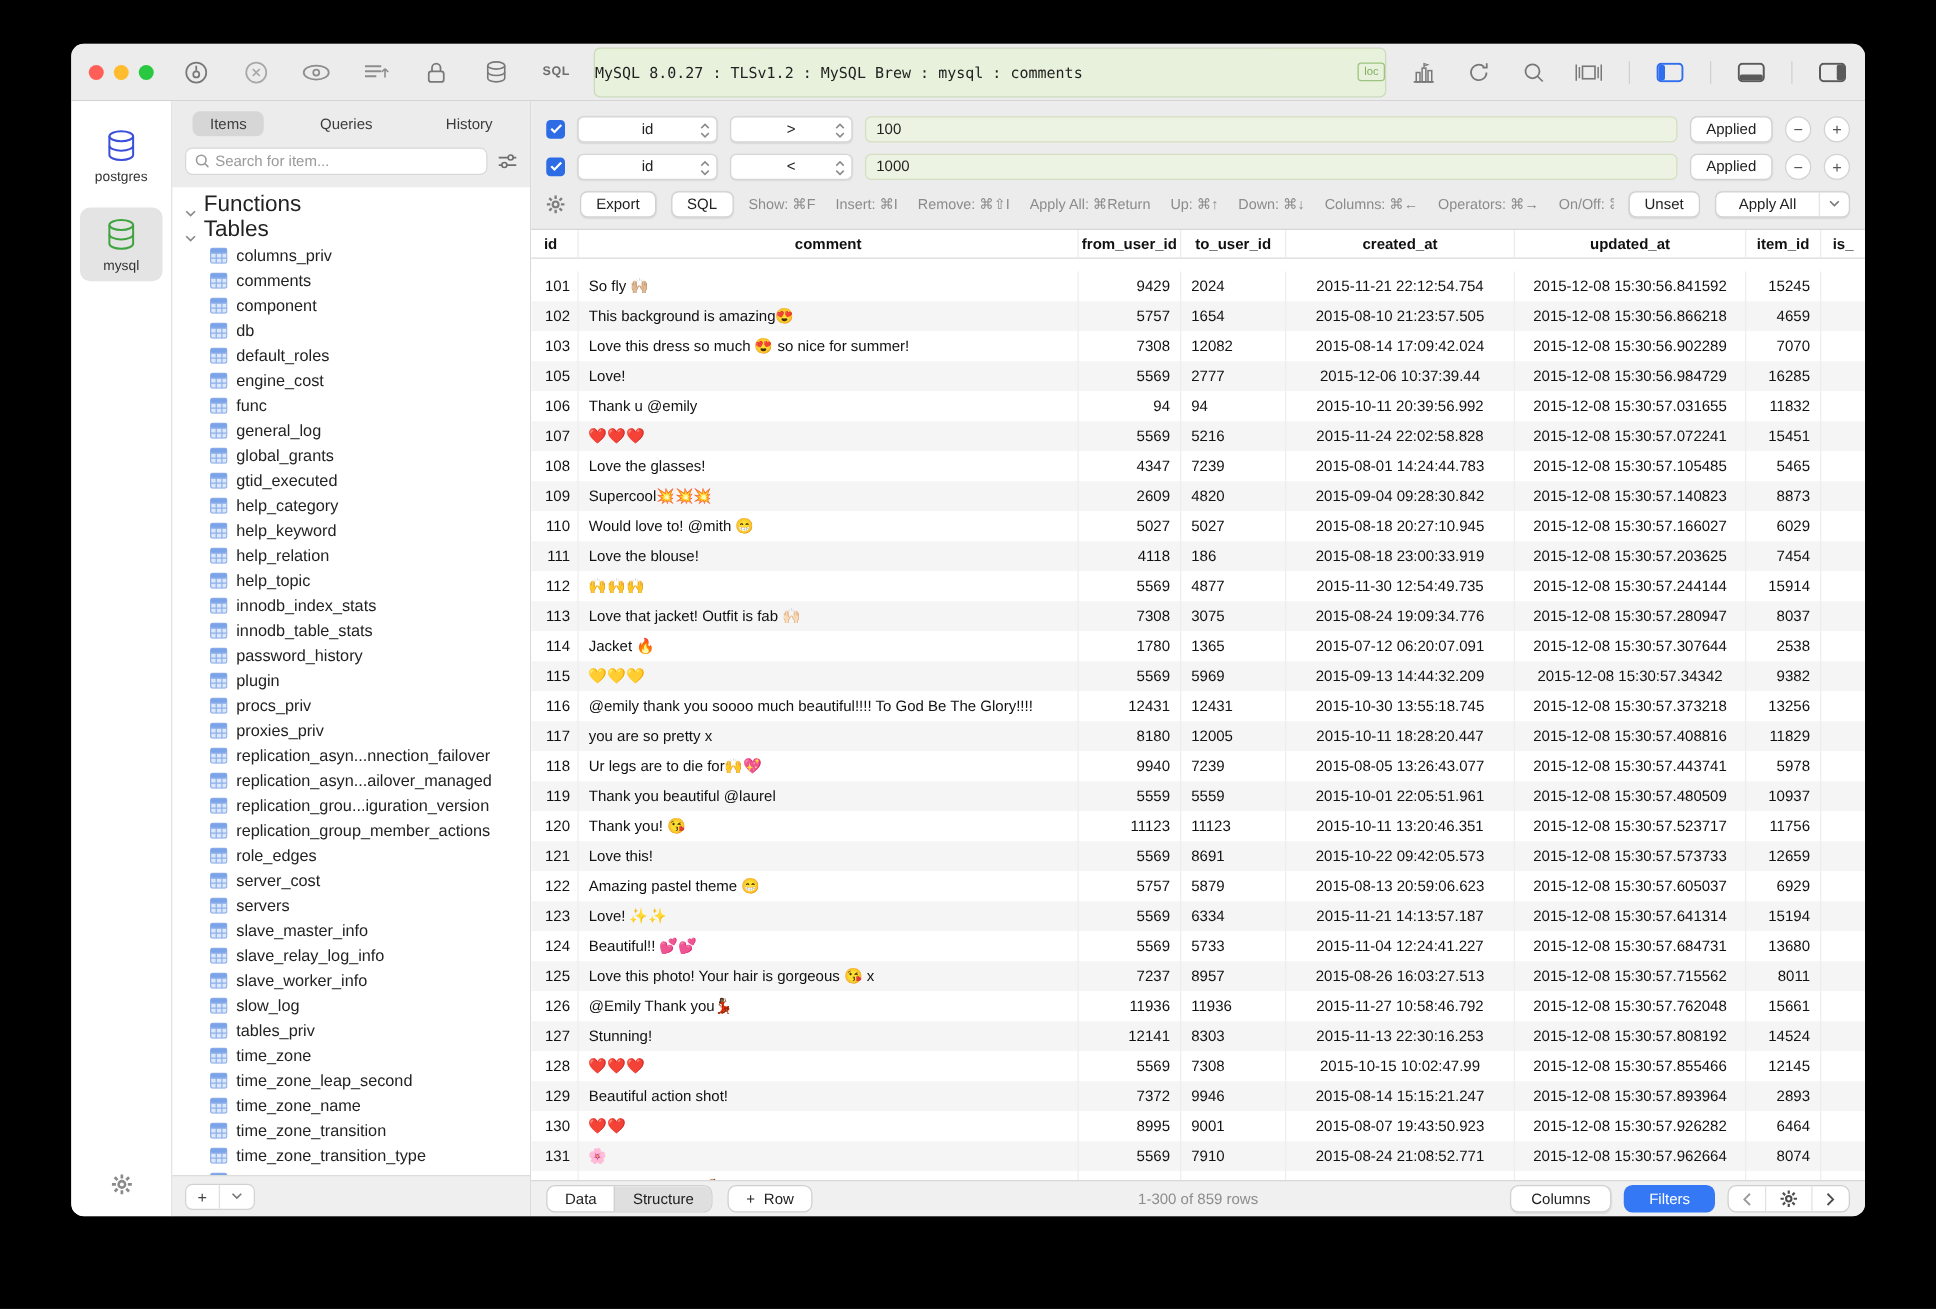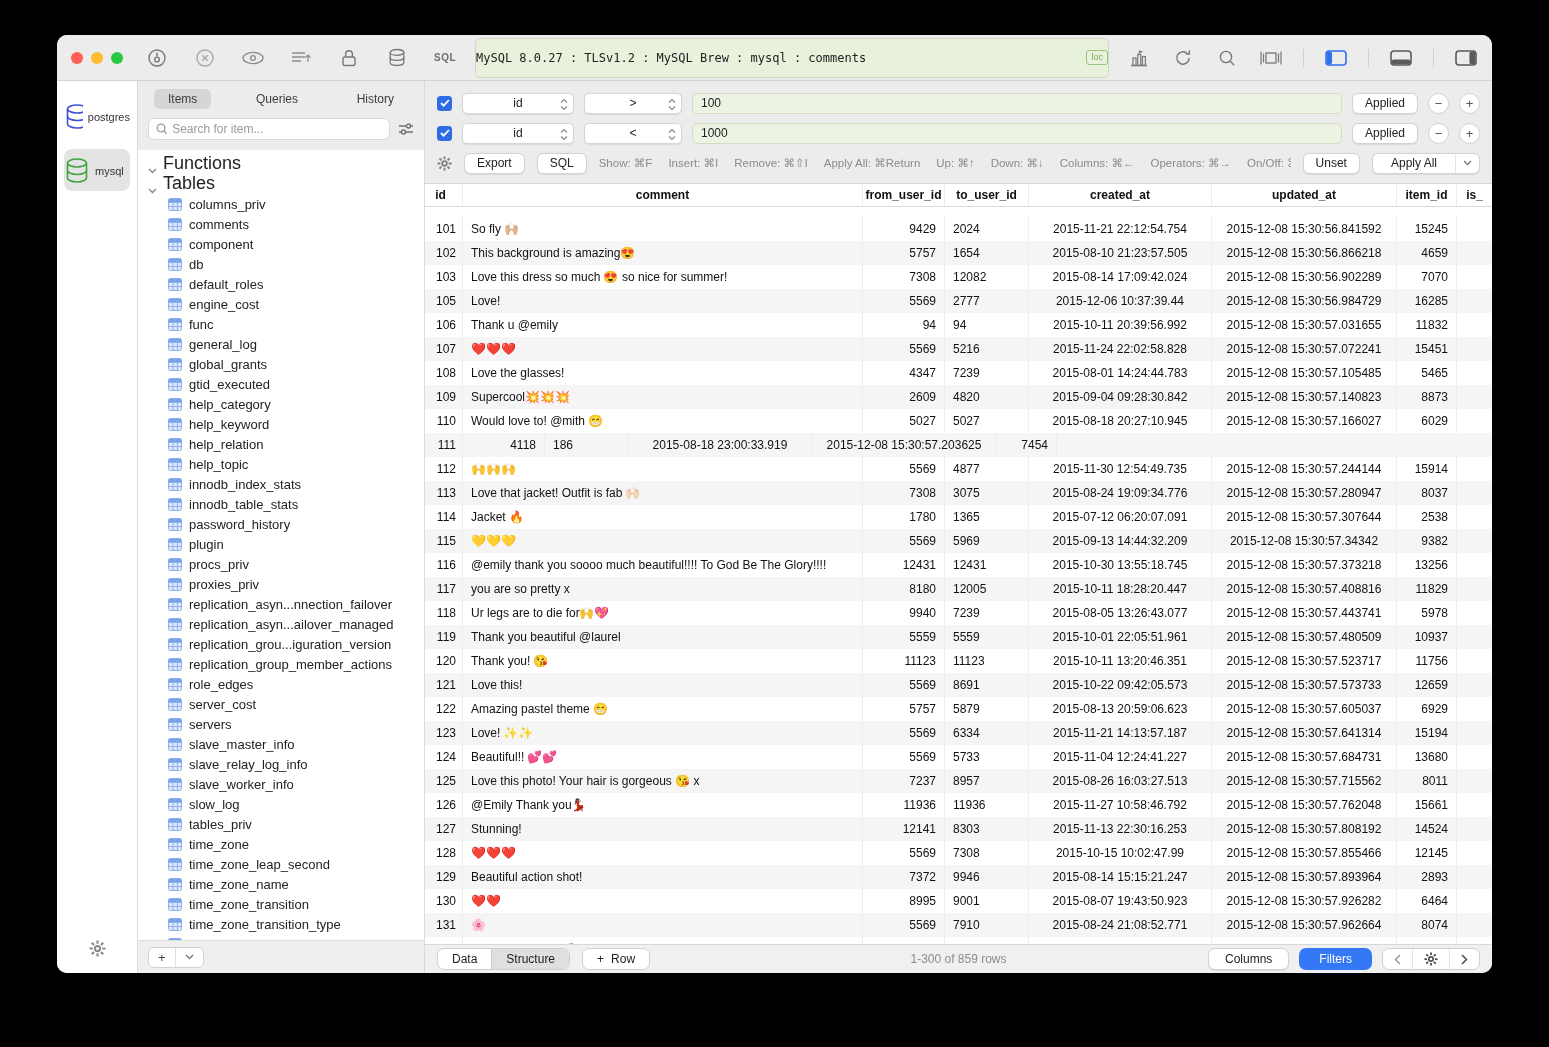--- a/index.html
+++ b/index.html
@@ -18,21 +18,21 @@
   .title-text { font-family:"DejaVu Sans Mono", monospace; font-size:12px; color:#222; flex:1; white-space:nowrap; overflow:hidden; }
   .loc-badge { font-size:9px; color:#7fae5e; border:1px solid #9cc47e; border-radius:3px; padding:0 4px; line-height:13px;text-align:center; }
   .tbright { display:flex; align-items:center; gap:20px; }
   .vdiv { width:1px; height:18px; background:#d0d0d0; }
 
   
   .content { flex:1; display:flex; min-height:0; }
 
   
   .rail { width:81px; border-right:1px solid #dadada; display:flex; flex-direction:column; align-items:center; padding-top:14px; background:#fff; flex:0 0 auto; }
-  .conn { width:66px; border-radius:8px; padding:8px 0 6px; display:flex; align-items:center; gap:5px; margin-bottom:12px; }
+  .conn { width:66px; border-radius:8px; padding:8px 0 6px; display:flex; flex-direction:column; align-items:center; gap:5px; margin-bottom:12px; }
   .conn.selected { background:#e4e4e4; }
   .conn-label { font-size:11px; color:#333; }
   .rail-gear { margin-top:auto; margin-bottom:12px; }
 
   
   .sidebar { width:287px; border-right:1px solid #dadada; display:flex; flex-direction:column; min-height:0; flex:0 0 auto; }
   .sidebar-top { background:#ececec; padding:8px 10px 10px; }
   .side-tabs { display:flex; justify-content:space-between; align-items:center; padding:0 6px 9px; }
   .side-tab { font-size:12px; color:#3c3c3c; padding:3px 14px; border-radius:6px; cursor:default; }
   .side-tab.active { background:#d6d6d6; }
@@ -851,20 +851,21 @@
               <div class="cell c1">Would love to! @mith 😁</div>
               <div class="cell c2">5027</div>
               <div class="cell c3">5027</div>
               <div class="cell c4">2015-08-18 20:27:10.945</div>
               <div class="cell c5">2015-12-08 15:30:57.166027</div>
               <div class="cell c6">6029</div>
               <div class="cell c7"></div>
             </div>
             <div class="grow alt">
               <div class="cell c0">111</div>
+              <div class="cell c1">Love the blouse!</div>
               <div class="cell c2">4118</div>
               <div class="cell c3">186</div>
               <div class="cell c4">2015-08-18 23:00:33.919</div>
               <div class="cell c5">2015-12-08 15:30:57.203625</div>
               <div class="cell c6">7454</div>
               <div class="cell c7"></div>
             </div>
             <div class="grow">
               <div class="cell c0">112</div>
               <div class="cell c1">🙌🙌🙌</div>

